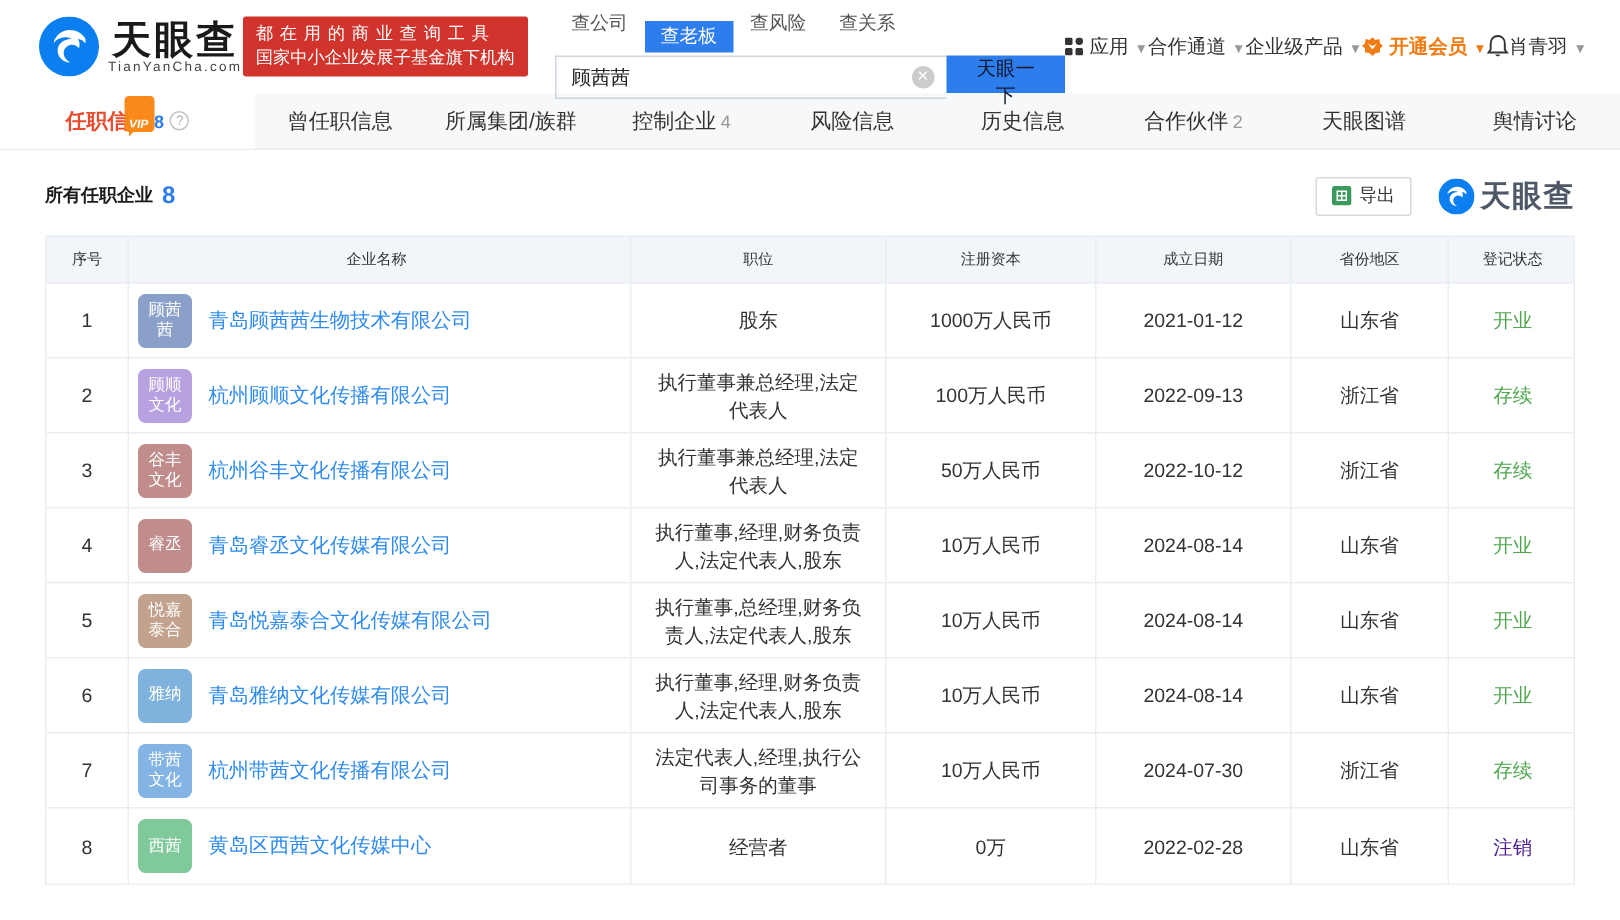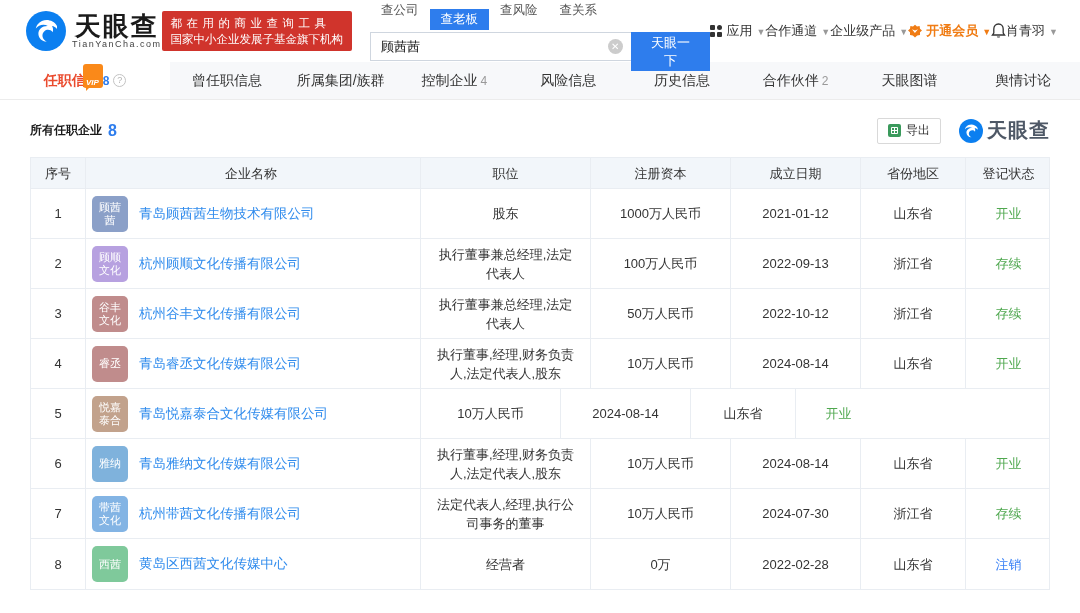--- a/index.html
+++ b/index.html
@@ -21,21 +21,21 @@
   .search-wrap { margin-left:18px; }
   .mini-tabs { display:flex; align-items:center; font-size:12.5px; color:#555; margin-bottom:2px; }
   .mini-tab { padding:2px 11px; cursor:pointer; }
   .mini-tab.active { background:#2e7ded; color:#fff;margin-top:18px; }
   .search-row { display:flex; }
   .search-input { width:282px; height:29px; border:1px solid #cfd6df; border-right:none;
     display:flex; align-items:center; padding:0 8px 0 10px; font-size:13px; color:#222; }
   .search-input .val { flex:1; }
   .clear-ic { width:15px; height:15px; border-radius:50%; background:#ccc; color:#fff;
     font-size:10px; line-height:15px; text-align:center; cursor:pointer; }
-  .search-btn { height:39px; padding:0 16px; background:#2e7ded; color:#ffffff; font-size:13px;
+  .search-btn { height:25px; padding:0 16px; background:#2e7ded; color:#0f172a; font-size:13px;
     border:none; cursor:pointer; }
   .topnav { margin-left:auto; display:flex; align-items:center; font-size:13px; color:#333; }
   .nav-item { display:flex; align-items:center; gap:4px; cursor:pointer; white-space:nowrap; }
   .caret { font-size:9px; color:#999; margin-top:1px; }
   .member { color:#f07c14; font-weight:bold; }
   .member .caret { color:#f07c14; }
 
   
   .tabbar { height:38px; background:#f7f8fa; border-bottom:1px solid #ececec; display:flex; }
   .tab { flex:1; display:flex; align-items:center; justify-content:center; font-size:14px;
@@ -58,21 +58,21 @@
   .export-btn { display:flex; align-items:center; gap:5px; border:1px solid #d9d9d9; border-radius:2px;
     background:#fff; height:26px; padding:0 10px; font-size:12px; color:#333; cursor:pointer; }
   .wm { display:flex; align-items:center; gap:4px; }
   .wm-txt { font-size:20px; font-weight:bold; color:#4e5866; letter-spacing:1px; }
 
   
   .table { margin:0 30px; border:1px solid #e9edf2; }
   .tr { display:flex; border-bottom:1px solid #e9edf2; }
   .tr:last-child { border-bottom:none; }
   .thead { background:#f2f6fa; }
-  .thead .td { height:30px; font-size:13px; color:#333; }
+  .thead .td { height:30px; font-size:10px; color:#333; }
   .td { display:flex; align-items:center; justify-content:center; text-align:center;
     border-right:1px solid #e9edf2; font-size:13px; line-height:19px; padding:4px 10px; }
   .td:last-child { border-right:none; }
   .tbody .tr { height:50px; }
   .c-no   { width:55px;  flex:0 0 55px; }
   .c-comp { width:335px; flex:0 0 335px; justify-content:flex-start; text-align:left; padding-left:6px; }
   .c-pos  { width:170px; flex:0 0 170px; padding:4px 14px; }
   .c-cap  { width:140px; flex:0 0 140px; }
   .c-date { width:130px; flex:0 0 130px; }
   .c-prov { width:105px; flex:0 0 105px; }
@@ -313,20 +313,21 @@
 
     <div class="tr">
       <div class="td c-no">5</div>
       <div class="td c-comp">
         <span class="avatar" style="background-color: rgb(194, 162, 140);">
             <span>悦嘉</span>
             <span>泰合</span>
           </span>
         <a class="comp-link">青岛悦嘉泰合文化传媒有限公司</a>
       </div>
+      <div class="td c-pos">执行董事,总经理,财务负责人,法定代表人,股东</div>
       <div class="td c-cap">10万人民币</div>
       <div class="td c-date">2024-08-14</div>
       <div class="td c-prov">山东省</div>
       <div class="td c-stat" style="color: rgb(79, 168, 79);">开业</div>
     </div>
 
     <div class="tr">
       <div class="td c-no">6</div>
       <div class="td c-comp">
         <span class="avatar" style="background-color: rgb(127, 178, 220);">
@@ -362,16 +363,16 @@
       <div class="td c-comp">
         <span class="avatar" style="background-color: rgb(127, 201, 155);">
             <span>西茜</span>
           </span>
         <a class="comp-link">黄岛区西茜文化传媒中心</a>
       </div>
       <div class="td c-pos">经营者</div>
       <div class="td c-cap">0万</div>
       <div class="td c-date">2022-02-28</div>
       <div class="td c-prov">山东省</div>
-      <div class="td c-stat" style="color: #3b82f6;">注销</div>
+      <div class="td c-stat" style="color: #4c1d95;">注销</div>
     </div>
   </div>
 </div>
 
 </body></html>

